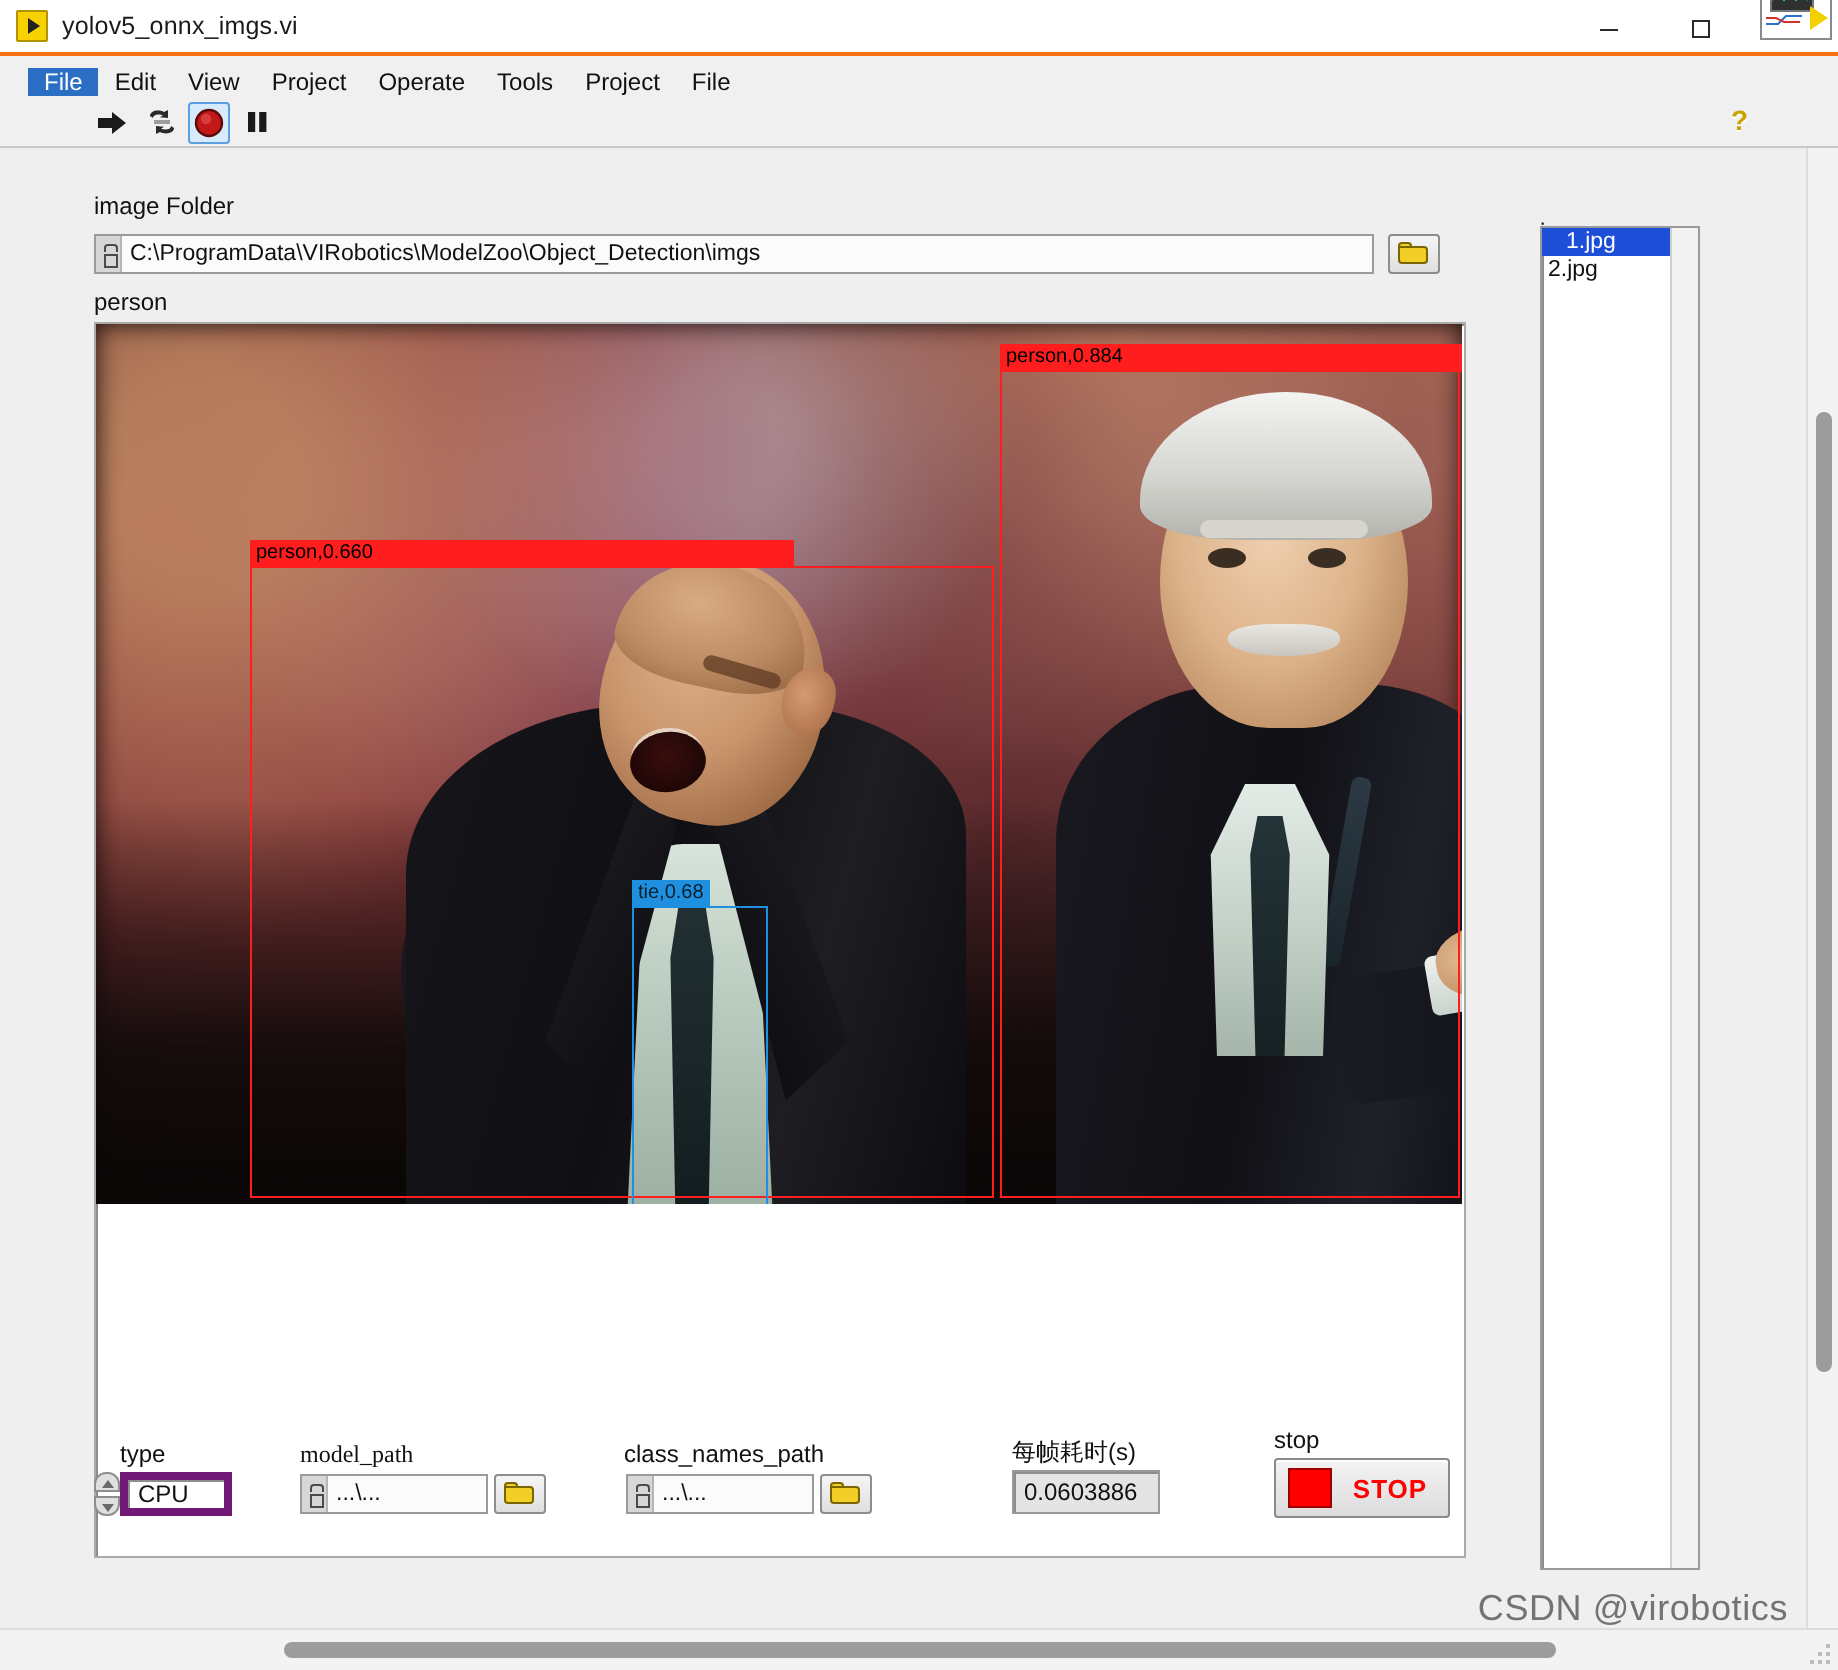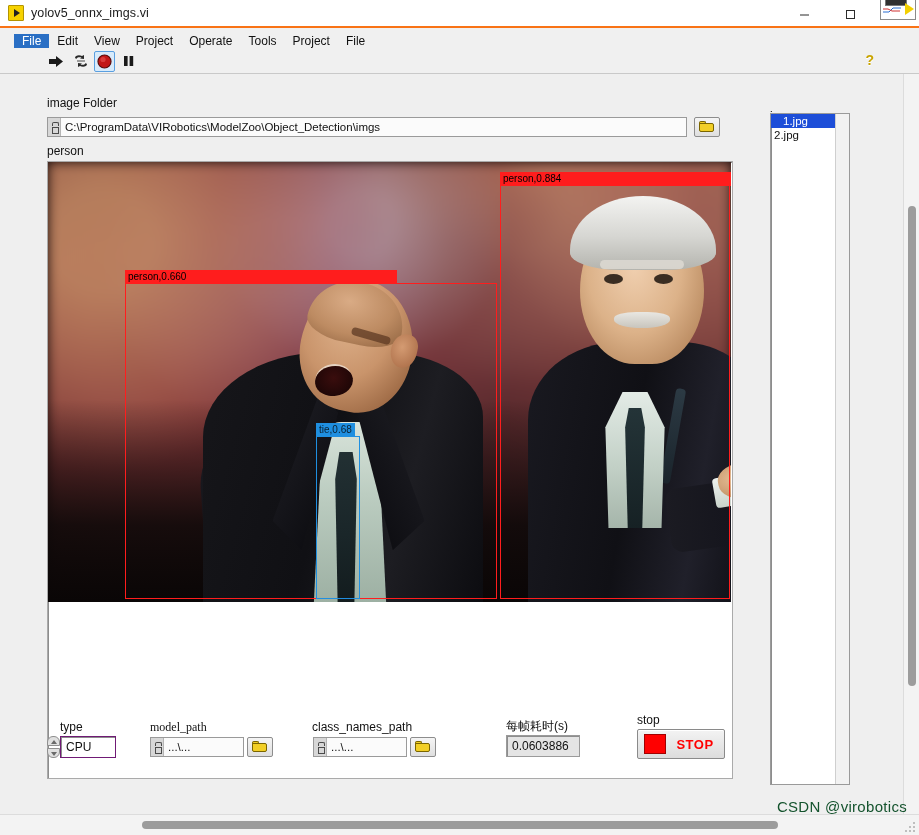--- a/index.html
+++ b/index.html
@@ -517,21 +517,21 @@
   .spin .dn::after {
     content: "";
     position: absolute; left: 3px; top: 3px;
     border-left: 3px solid transparent;
     border-right: 3px solid transparent;
     border-top: 4px solid #6a6a6a;
   }
   .enumbox {
     width: 56px;
     background: #ffffff;
-    border: 1px solid #701a75;
+    border: 4px solid #701a75;
     box-shadow: inset 1px 1px 0 #8d8d8d;
     font-size: 12px;
     color: #111;
     display: flex; align-items: center;
     padding-left: 5px;
   }
 
   
   .stopbtn {
     position: absolute;
@@ -589,23 +589,23 @@
     opacity: .5;
   }
   .grip i {
     position: absolute;
     width: 2px; height: 2px;
     background: #8a8a8a;
   }
 
   .watermark {
     position: absolute;
-    right: 12px; bottom: 20px;
-    font-size: 15px;
-    color: #14532d;
+    right: 25px; bottom: 20px;
+    font-size: 18px;
+    color: #737373;
     letter-spacing: .3px;
     white-space: nowrap;
   }
 </style>
 </head>
 <body>
 
 <div id="app">
 
   <div class="titlebar">
@@ -735,21 +735,21 @@
         </div>
 
         <div class="det-box" style="left:77px; top:121px; width:372px; height:316px;">
           <div class="det-tag tag-wide">person,0.660</div>
         </div>
 
         <div class="det-box" style="left:452px; top:23px; width:230px; height:414px;">
           <div class="det-tag tag-wide">person,0.884</div>
         </div>
 
-        <div class="det-box blue" style="left:268px; top:274px; width:44px; height:163px;">
+        <div class="det-box blue" style="left:268px; top:291px; width:68px; height:163px;">
           <div class="det-tag">tie,0.68</div>
         </div>
       </div>
     </div>
 
     <div class="lbl" style="left:770px; top:35px;">imgs</div>
     <div class="listbox" style="left:770px; top:39px; width:80px; height:672px;">
       <div class="list-scroll"></div>
       <div class="list-item sel">1.jpg</div>
       <div class="list-item">2.jpg</div>

